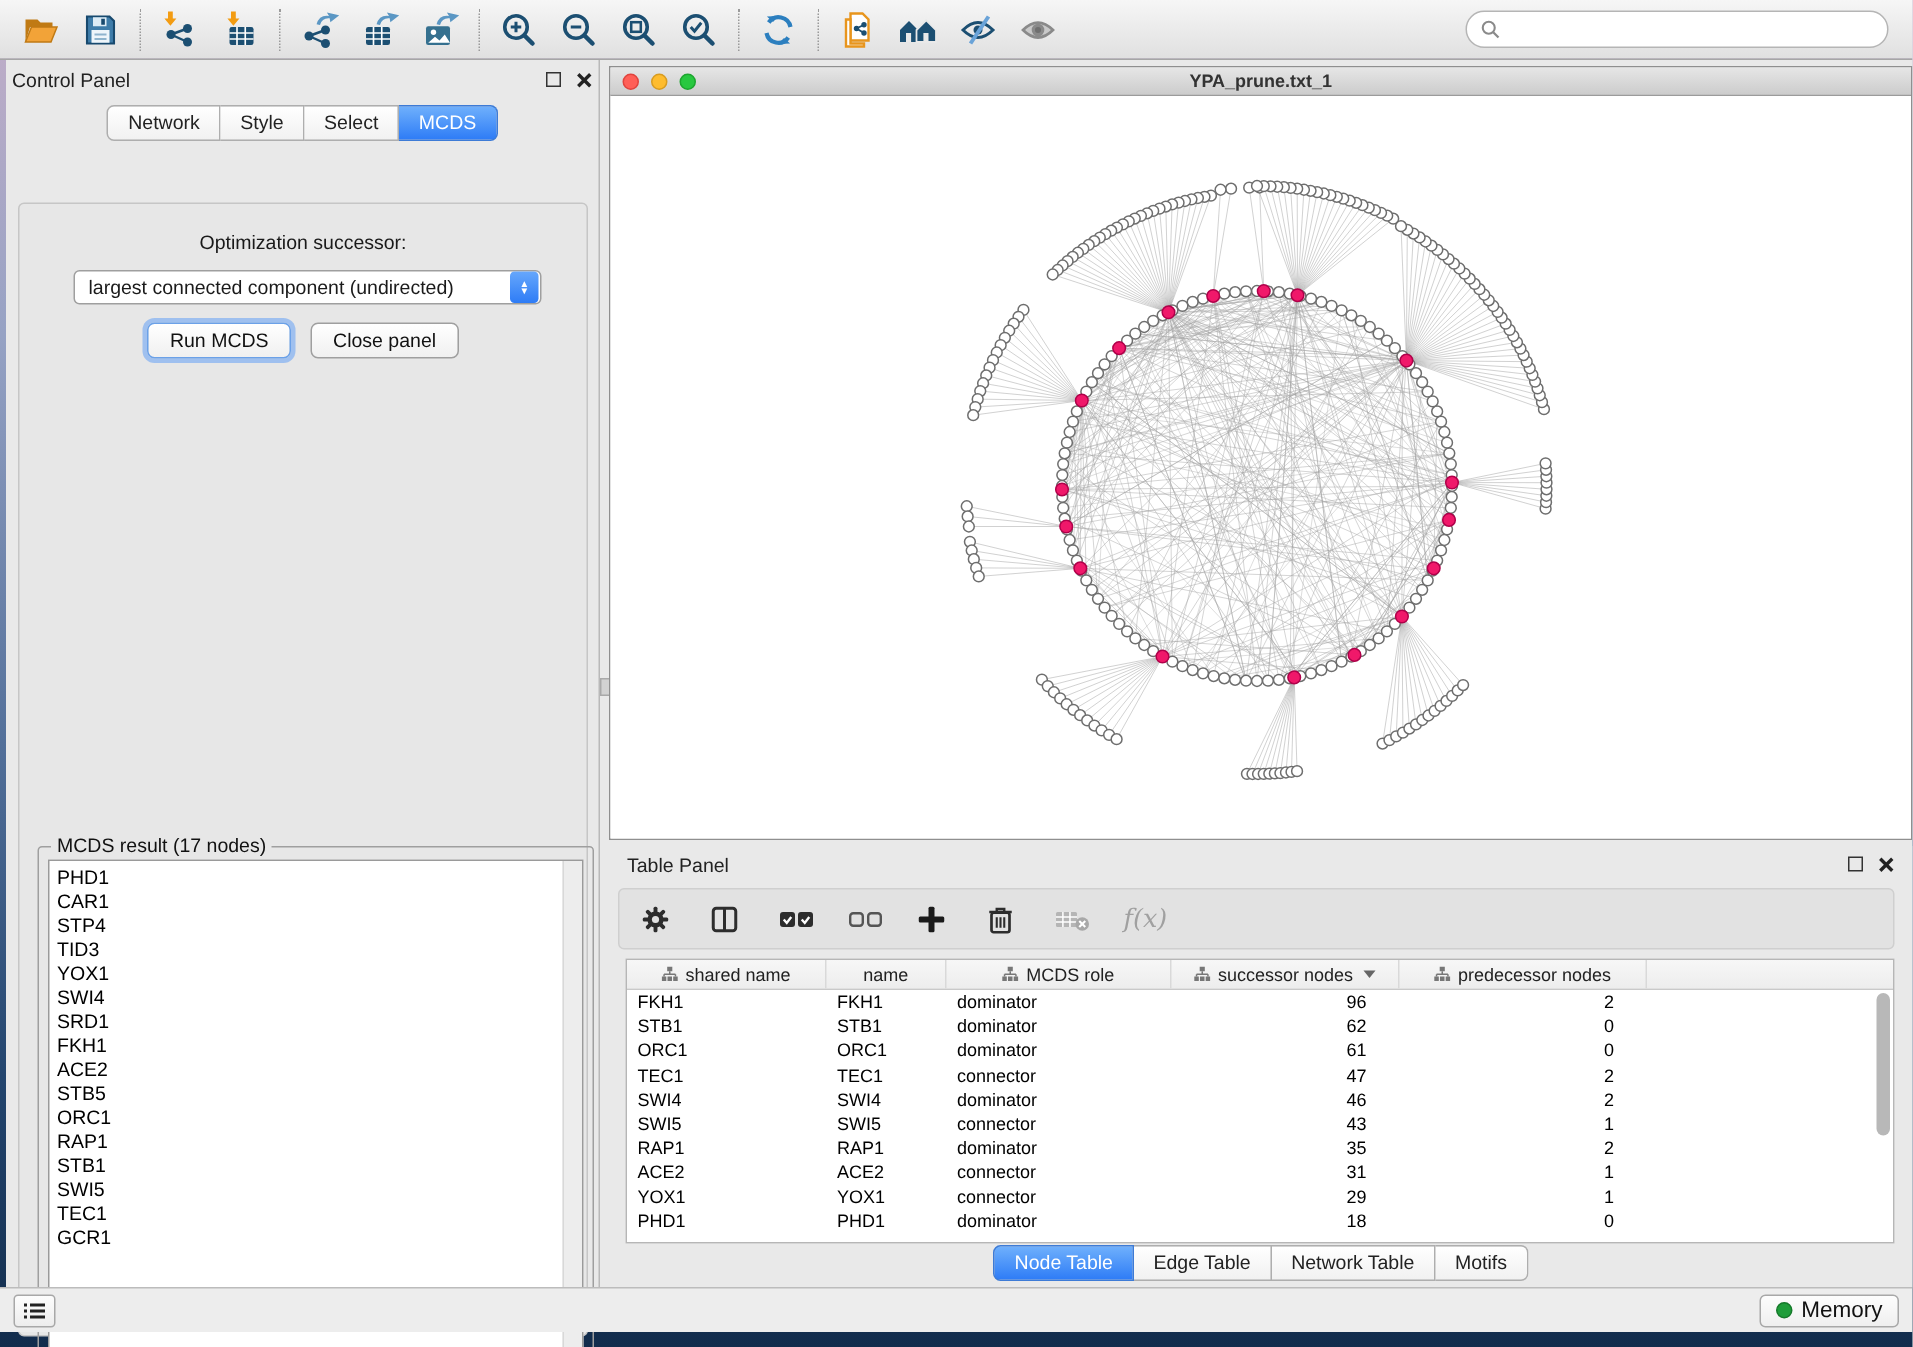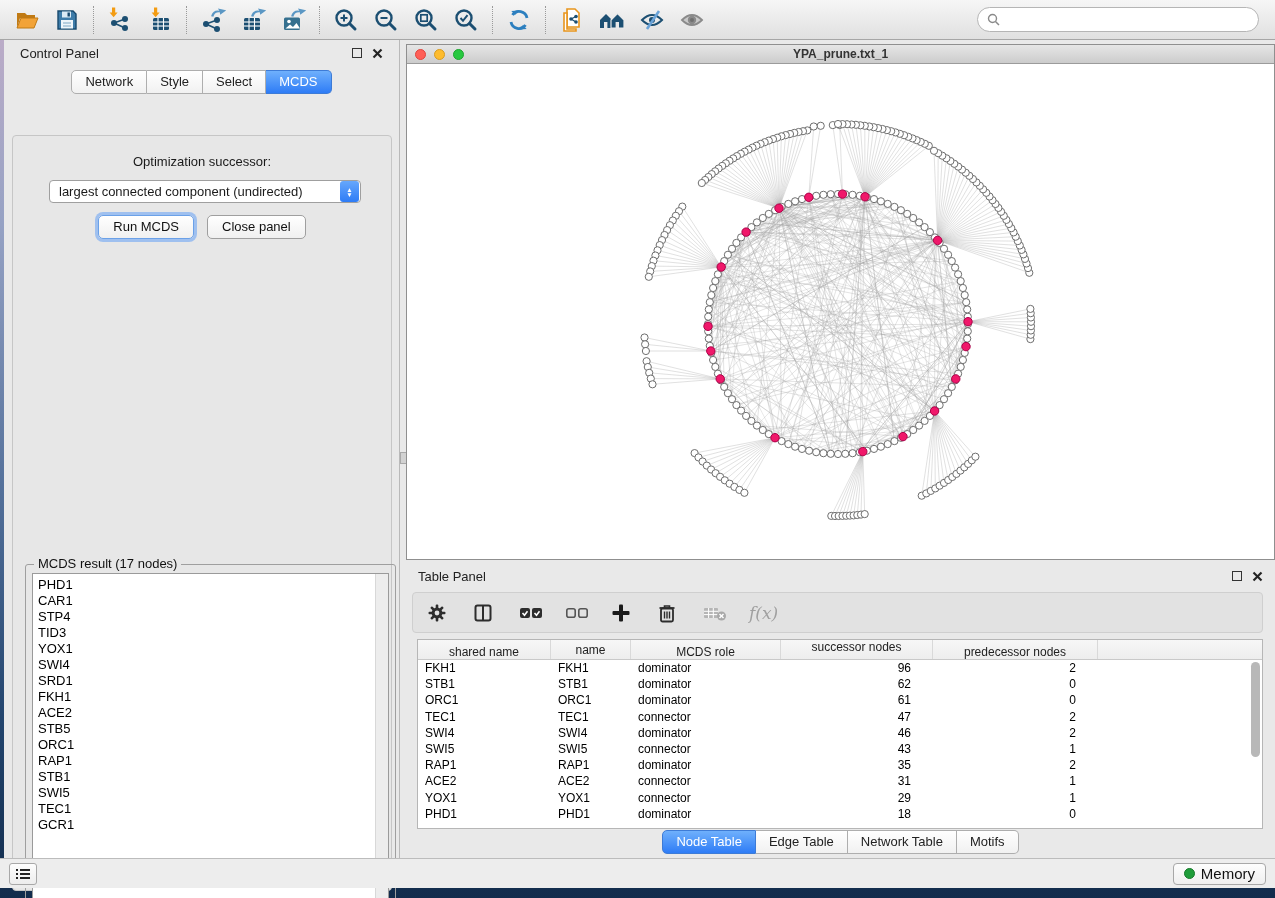--- a/index.html
+++ b/index.html
@@ -16,21 +16,21 @@
   .tb-group { display:flex; align-items:center; gap:10px; padding:0 11px; }
   .tb-sep { width:1px; height:28px; border-left:1px dotted #9a9a9a; }
   .tb-btn { width:30px; height:30px; display:flex; align-items:center; justify-content:center; border-radius:4px; }
   .search-wrap { margin-left:auto; margin-right:6px; }
   .search-box { width:282px; height:25px; background:#fff; border:1px solid #b5b5b5; border-radius:13px;
     display:flex; align-items:center; padding:0 9px; gap:5px; }
   .search-box input { border:none; outline:none; flex:1; font-size:12px; font-family:"Liberation Sans",sans-serif; background:transparent; }
   
   .control-panel { position:absolute; left:4px; top:40px; width:396px; height:818px; background:#e9e9e9;
     border-right:1px solid #b9b9b9; }
-  .panel-header { height:26px; display:flex; align-items:center; padding:0 16px;justify-content:center; }
+  .panel-header { height:26px; display:flex; align-items:center; padding:0 4px;justify-content:center; }
   .panel-title { font-size:13px; color:#222; }
   .panel-header .win-icons { margin-left:auto; display:flex; gap:10px; align-items:center; }
   .float-icon { width:10px; height:10px; border:1.5px solid #333; background:transparent; }
   .seg-tabs { display:flex; justify-content:center; margin-top:4px; }
   .seg { border:1px solid #aeaeae; border-left:none; background:linear-gradient(#ffffff,#f1f1f1);
     padding:3px 13px 4px; font-size:13px; color:#222; cursor:default; }
   .seg:first-child { border-left:1px solid #aeaeae; border-radius:5px 0 0 5px; }
   .seg:last-child { border-radius:0 5px 5px 0; }
   .seg.selected { background:linear-gradient(#6fb0fc,#2e7cf6); color:#fff; border-color:#3d7bd6; }
   .cp-body { position:absolute; left:8px; top:95px; width:380px; height:756px;
@@ -73,21 +73,21 @@
   .tp-header { height:24px; display:flex; align-items:center; padding:0 12px; }
   .tp-toolbar { position:absolute; left:6px; top:28px; width:851px; height:41px; background:#e2e2e2;
     border:1px solid #cfcfcf; border-radius:4px; display:flex; align-items:center; gap:20px; padding:0 14px; }
   .tt-btn { display:flex; align-items:center; justify-content:flex-start; width:26px; height:26px; }
   .fx-label { font-family:"DejaVu Serif", serif; font-style:italic; font-size:17px; color:#a0a0a0; }
   .data-table { position:absolute; left:11px; top:75px; width:846px; height:190px; background:#fff;
     border:1px solid #b6b6b6; overflow:hidden; }
   .thead { display:grid; grid-template-columns:133px 80px 150px 152px 165px 1fr; height:20px;
     background:linear-gradient(#f7f7f7,#ededed); border-bottom:1px solid #c9c9c9; }
   .th { display:flex; align-items:center; justify-content:center; gap:5px; font-size:12px; color:#222;
-    border-right:1px solid #d9d9d9; overflow:hidden;flex-direction:column; }
+    border-right:1px solid #d9d9d9; overflow:hidden; }
   .th:last-child { border-right:none; }
   .sort-arrow { width:0; height:0; border-left:4px solid transparent; border-right:4px solid transparent; border-top:5px solid #666; margin-left:2px; }
   .tbody { position:relative; }
   .tr { display:grid; grid-template-columns:133px 80px 150px 152px 165px 1fr; height:16.2px; align-items:center; }
   .td { font-size:12px; color:#000; padding-left:7px; white-space:nowrap; }
   .td.num { text-align:right; padding-right:22px; }
   .table-vscroll { position:absolute; right:2px; top:22px; width:9px; height:95px; background:#b8b8b8; border-radius:5px; }
   .tp-tabs { position:absolute; left:0; right:0; bottom:4px; display:flex; justify-content:center; }
   
   .status-bar { position:absolute; left:0; top:858px; width:1275px; height:30px; background:#ededed; border-top:1px solid #bcbcbc;

